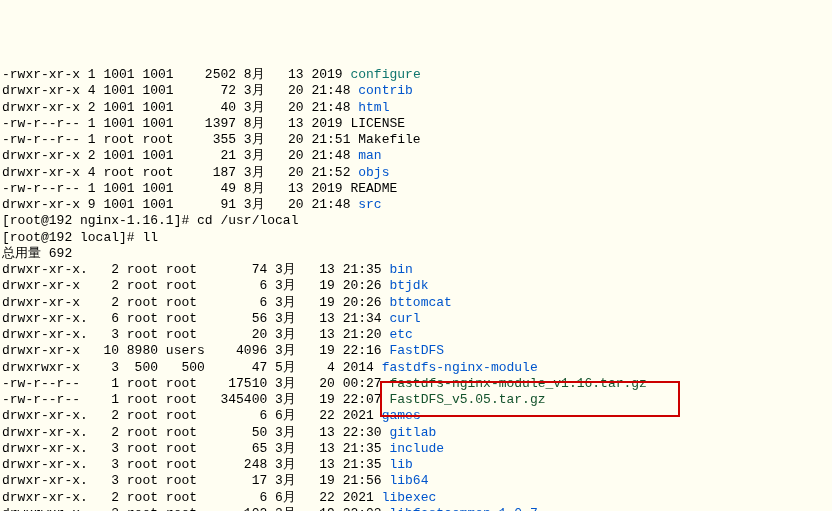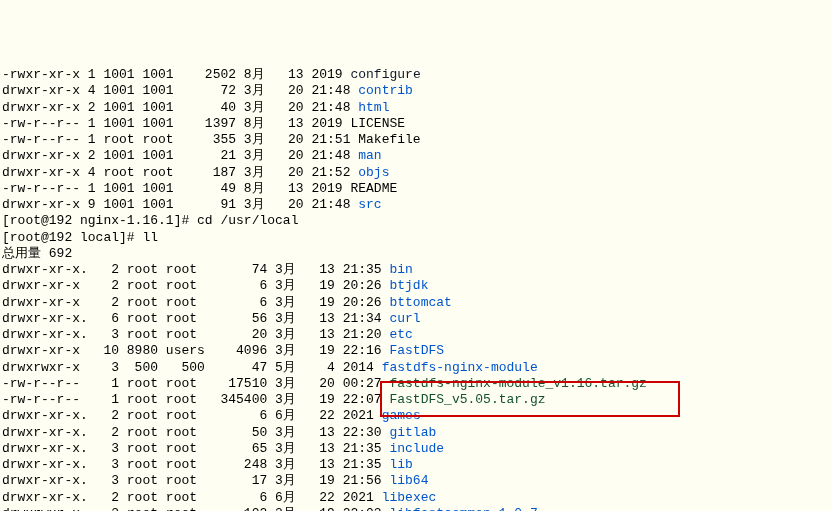--- a/index.html
+++ b/index.html
@@ -9,21 +9,21 @@
   background: #fffef2;
   color: #000;
   white-space: pre;
   padding: 2px;
   line-height: 1.25;
   width: 832px;
   height: 511px;
   overflow: hidden;
 }
 .line { white-space: pre; }
-.green { color: #0f172a; }
+.green { color: #0f766e; }
 .blue { color: #0055cc; }
 .red { color: #14532d; }
 .hlbox {
   border: 2px solid #cc0000;
   position: absolute;
   left: 380px;
   top: 381px;
   width: 300px;
   height: 36px;
   pointer-events: none;

